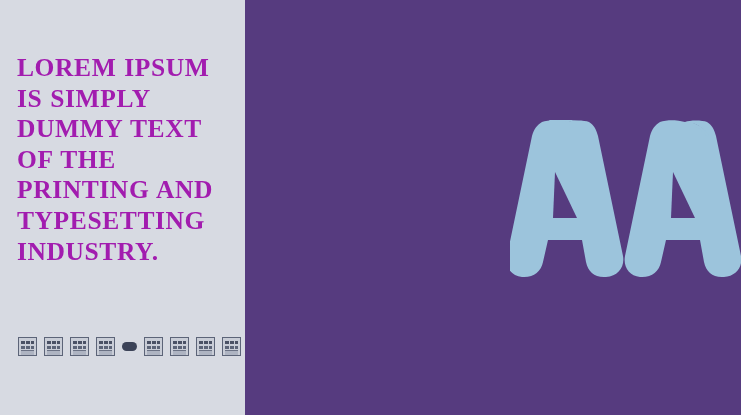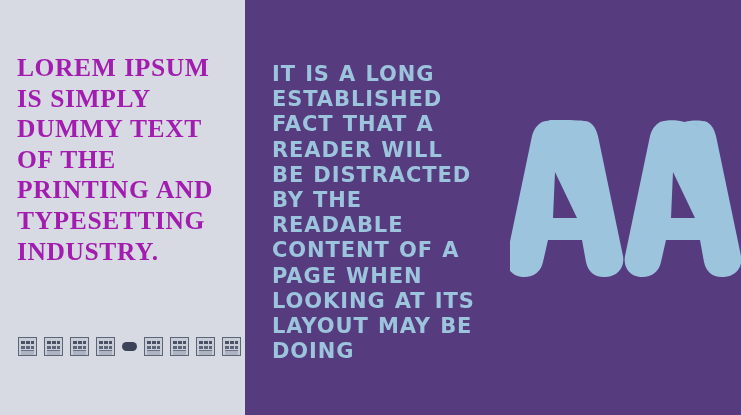--- a/index.html
+++ b/index.html
@@ -202,21 +202,20 @@
           <div class="tr r3"></div>
         <div class="vline v1"></div>
           <div class="vline v2"></div>
           <div class="vline v3"></div>
       </div>
     </div>
   </div>
 
   <div id="right-panel">
 
-    <div id="paragraph-sample">It is a long established fact that a reader will be distracted by the readable content of a page when looking at its layout may be doing</div>
 
     <div id="big-letters">
       <svg width="231" height="160" viewBox="0 0 231 160" aria-hidden="true">
 
         <g>
           <path class="glyph-a-fill" d="
             M 48 12
             C 52 4 60 0 69 0
             L 39 0
             Z"></path>

